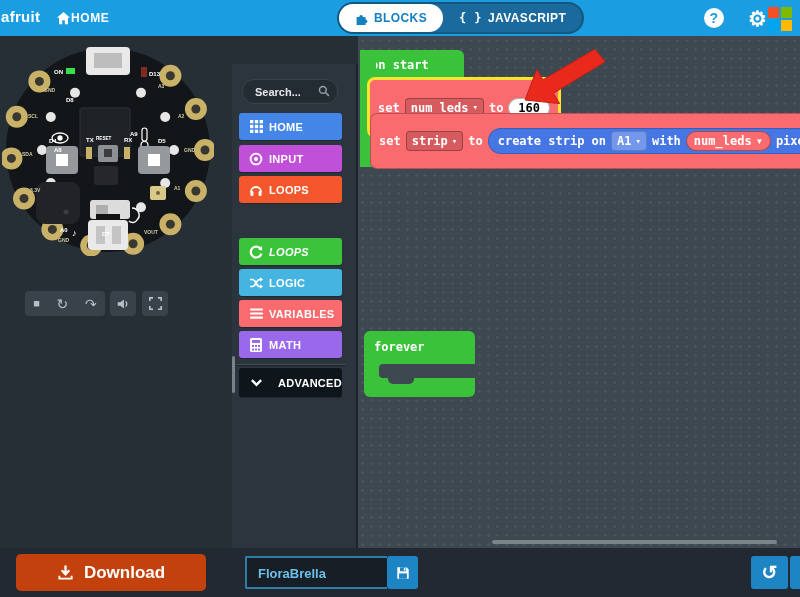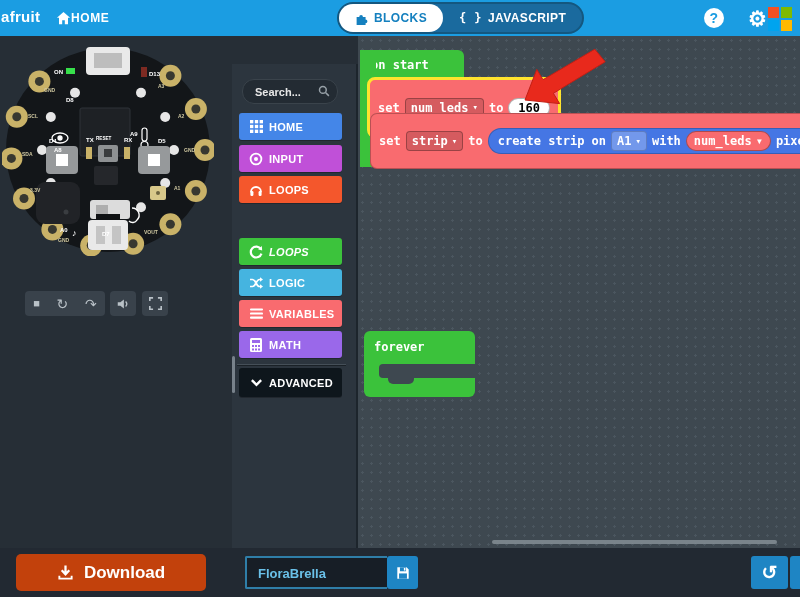--- a/index.html
+++ b/index.html
@@ -351,21 +351,21 @@
               <rect x="5" y="10.5" width="2" height="2"></rect>
               <rect x="8" y="10.5" width="2" height="2"></rect>
           </g>
         </svg>
         </span>
       <span>MATH</span>
     </div>
 
     <div class="tb-divider"></div>
 
-    <div class="cat" style="top: 304px; height: 29px; background: rgb(14, 22, 28);">
+    <div class="cat" style="top: 304px; height: 29px; background: rgb(14, 22, 28); justify-content: space-between;">
       <span class="ic">
         <svg width="13" height="13" viewBox="0 0 14 14">
           <path d="M2 4.5 L7 9.5 L12 4.5" stroke="#fff" stroke-width="2.6" fill="none"></path>
         </svg>
         </span>
       <span>ADVANCED</span>
     </div>
 
     <div class="tb-thumb"></div>
   </nav>

